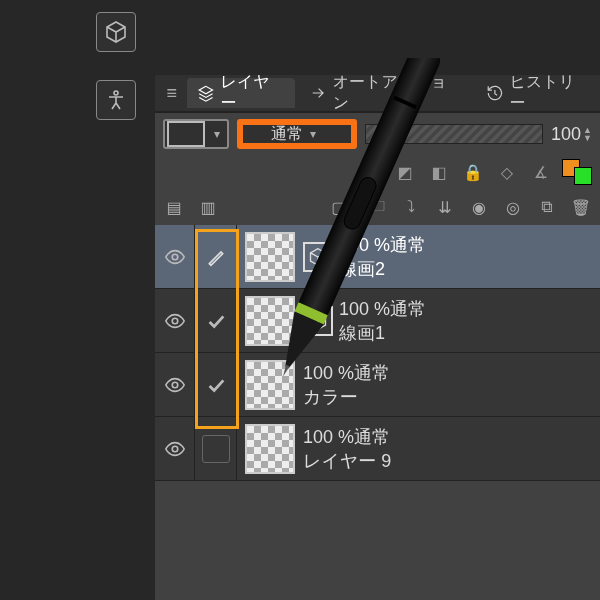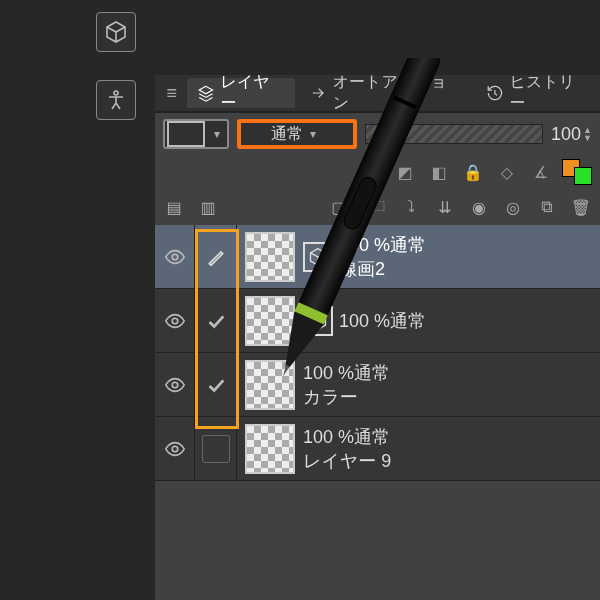--- a/index.html
+++ b/index.html
@@ -67,21 +67,21 @@
   }
   .dd-swatch {
     width:38px; height:26px;
     border:2px solid #bbb; margin:2px;
     background:#303030;
   }
   .chev { width:20px; color:#aaa; text-align:center; font-size:12px;}
   .blend-dd {
     display:flex; align-items:center; justify-content:center;
     height:30px; width:120px;
-    border:4px solid #f97316; border-radius:3px;
+    border:6px solid #f97316; border-radius:3px;
     color:#ddd; gap:0;
     background:#303030;
   }
   .op-slider {
     flex:1; height:20px;
     background: linear-gradient(135deg,#555 25%,#444 25%,#444 50%,#555 50%,#555 75%,#444 75%);
     background-size: 10px 10px;
     border:1px solid #222;
     position:relative;
   }
@@ -301,20 +301,21 @@
         </div>
         <div class="thumb "></div>
         <div class="layer-extra">
           <svg width="20" height="20" viewBox="0 0 24 24" stroke="#ddd" stroke-width="1.6" fill="none">
             <path d="M12 2 3 7v10l9 5 9-5V7z"></path>
             <path d="M3 7l9 5 9-5M12 12v10"></path>
           </svg>
         </div>
         <div class="layer-text">
           <div class="l1">100 %通常</div>
+          <div class="l2">線画1</div>
         </div>
       </div>
       <div class="layer-row">
         <div class="vis">
           <svg class="eye-svg" viewBox="0 0 24 24" fill="none" stroke="currentColor" stroke-width="1.8">
             <path d="M2 12s3.5-7 10-7 10 7 10 7-3.5 7-10 7S2 12 2 12z"></path>
             <circle cx="12" cy="12" r="3"></circle>
           </svg>
         </div>
         <div class="lockcell">

